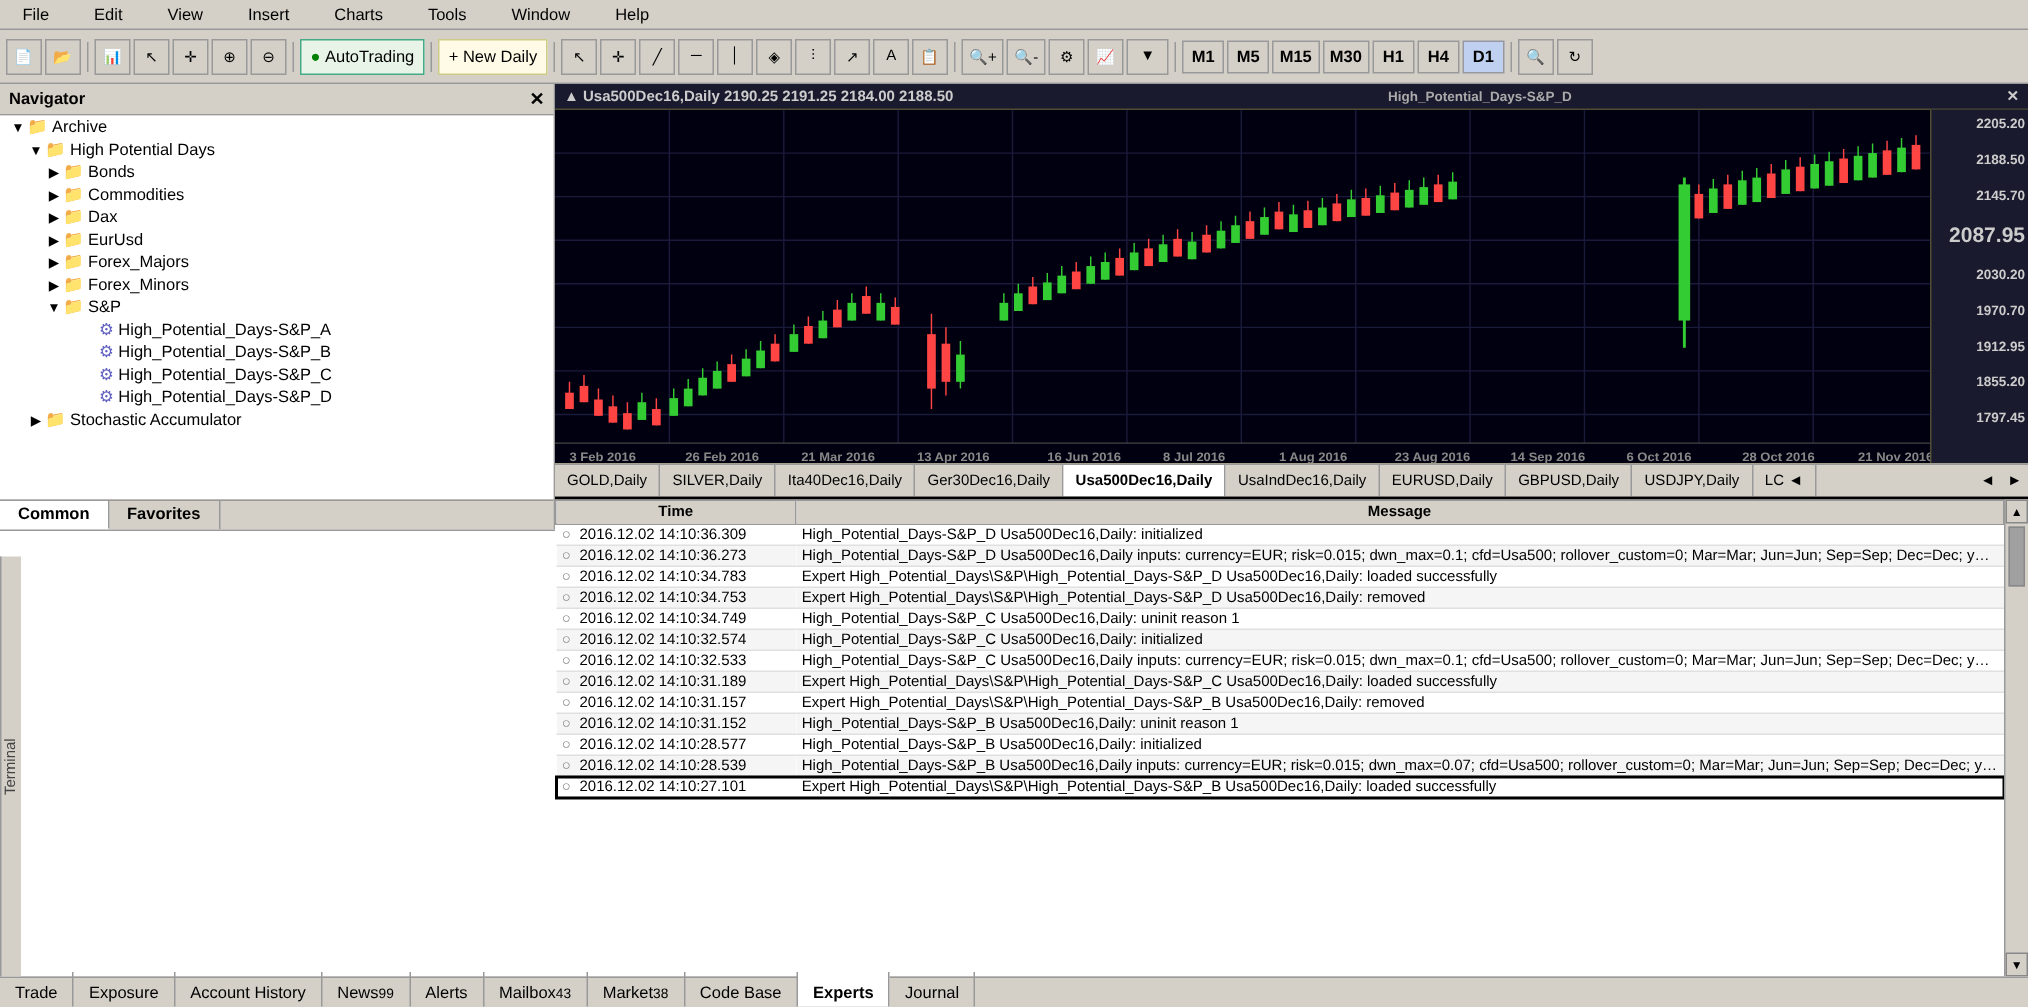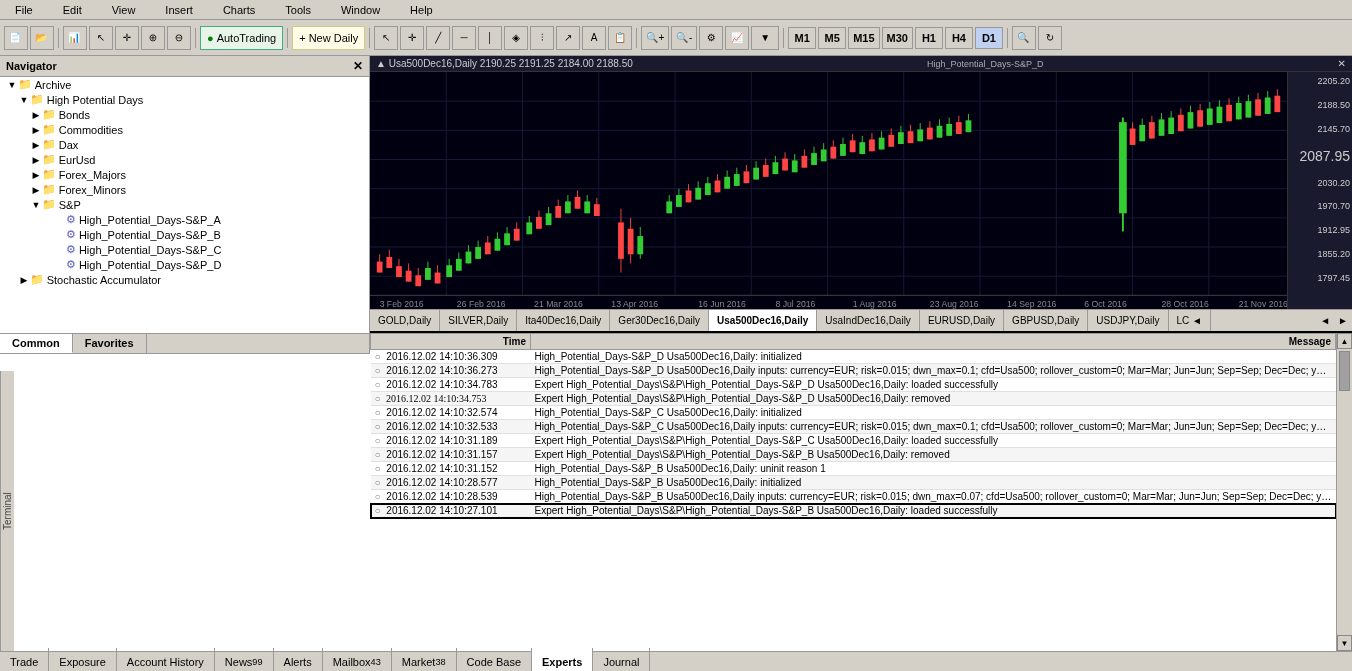--- a/index.html
+++ b/index.html
@@ -22,27 +22,27 @@
     .navigator-header { background: #d4d0c8; padding: 3px 6px; font-weight: bold; font-size: 11px; display: flex; align-items: center; justify-content: space-between; border-bottom: 1px solid #999; }
     .navigator-body { flex: 1; overflow: auto; background: white; }
     .tree-item { display: flex; align-items: center; padding: 1px 2px; cursor: pointer; font-size: 11px; white-space: nowrap; }
     .tree-item .indent { display: inline-block; }
     .tree-item .expand-icon { width: 12px; display: inline-block; text-align: center; font-size: 9px; }
     .navigator-tabs { display: flex; background: #d4d0c8; border-top: 1px solid #999; }
     .nav-tab { padding: 3px 12px; cursor: pointer; font-size: 11px; border-right: 1px solid #999; font-weight: bold; }
     .nav-tab.active { background: white; border-bottom: 1px solid white; }
 
     
-    .chart-area { flex: 1; display: flex; flex-direction: column; background: #fde047; }
+    .chart-area { flex: 1; display: flex; flex-direction: column; background: #fde047; font-weight: bold; }
     .chart-header { background: #1a1a2e; color: #ccc; font-size: 10px; padding: 2px 6px; display: flex; align-items: center; justify-content: space-between; border-bottom: 1px solid #333; }
     .chart-tabs { background: #d4d0c8; height: 22px; display: flex; align-items: center; border-top: 1px solid #999; overflow: hidden; }
     .chart-tab { padding: 2px 8px; font-size: 10px; border-right: 1px solid #999; cursor: pointer; white-space: nowrap; height: 22px; display: flex; align-items: center; }
     .chart-tab.active { background: white; font-weight: bold; }
     .log-table { width: 100%; border-collapse: collapse; font-size: 10px; }
-    .log-table th { background: #d4d0c8; border: 1px solid #999; padding: 2px 4px; text-align: right; font-weight: bold; position: sticky; top: 0; }
+    .log-table th { background: #d4d0c8; border: 1px solid #999; padding: 2px 4px; text-align: center; font-weight: bold; position: sticky; top: 0; }
     .log-table td { border-bottom: 1px solid #e0e0e0; padding: 1px 4px; white-space: nowrap; overflow: hidden; text-overflow: ellipsis; }
     .log-table tr:nth-child(even) { background: #f5f5f5; }
     .log-bullet { color: #888; margin-right: 3px; }
 
     
     .bottom-tabs { background: #d4d0c8; height: 20px; display: flex; align-items: center; border-top: 1px solid #999; }
     .bottom-tab { padding: 2px 10px; font-size: 11px; cursor: pointer; border-right: 1px solid #999; height: 28px; display: flex; align-items: center; }
     .bottom-tab.active { background: white; font-weight: bold; }
 
     
@@ -495,22 +495,26 @@
                   </tr>
                   <tr>
                     <td style="width: 160px; white-space: nowrap;"><span class="log-bullet">○ </span>2016.12.02 14:10:36.273</td>
                     <td style="overflow: hidden; text-overflow: ellipsis; white-space: nowrap;">High_Potential_Days-S&amp;P_D Usa500Dec16,Daily inputs: currency=EUR; risk=0.015; dwn_max=0.1; cfd=Usa500; rollover_custom=0; Mar=Mar; Jun=Jun; Sep=Sep; Dec=Dec; year_digits=2;</td>
                   </tr>
                   <tr>
                     <td style="width: 160px; white-space: nowrap;"><span class="log-bullet">○ </span>2016.12.02 14:10:34.783</td>
                     <td style="overflow: hidden; text-overflow: ellipsis; white-space: nowrap;">Expert High_Potential_Days\S&amp;P\High_Potential_Days-S&amp;P_D Usa500Dec16,Daily: loaded successfully</td>
                   </tr>
                   <tr>
-                    <td style="width: 160px; white-space: nowrap; font-family: Liberation Serif, serif;"><span class="log-bullet">○ </span>2016.12.02 14:10:34.753</td>
+                    <td style="width: 160px; white-space: nowrap;"><span class="log-bullet">○ </span>2016.12.02 14:10:34.753</td>
                     <td style="overflow: hidden; text-overflow: ellipsis; white-space: nowrap;">Expert High_Potential_Days\S&amp;P\High_Potential_Days-S&amp;P_D Usa500Dec16,Daily: removed</td>
+                  </tr>
+                  <tr>
+                    <td style="width: 160px; white-space: nowrap;"><span class="log-bullet">○ </span>2016.12.02 14:10:34.749</td>
+                    <td style="overflow: hidden; text-overflow: ellipsis; white-space: nowrap;">High_Potential_Days-S&amp;P_C Usa500Dec16,Daily: uninit reason 1</td>
                   </tr>
                   <tr>
                     <td style="width: 160px; white-space: nowrap;"><span class="log-bullet">○ </span>2016.12.02 14:10:32.574</td>
                     <td style="overflow: hidden; text-overflow: ellipsis; white-space: nowrap;">High_Potential_Days-S&amp;P_C Usa500Dec16,Daily: initialized</td>
                   </tr>
                   <tr>
                     <td style="width: 160px; white-space: nowrap;"><span class="log-bullet">○ </span>2016.12.02 14:10:32.533</td>
                     <td style="overflow: hidden; text-overflow: ellipsis; white-space: nowrap;">High_Potential_Days-S&amp;P_C Usa500Dec16,Daily inputs: currency=EUR; risk=0.015; dwn_max=0.1; cfd=Usa500; rollover_custom=0; Mar=Mar; Jun=Jun; Sep=Sep; Dec=Dec; year_digits=2;</td>
                   </tr>
                   <tr>

